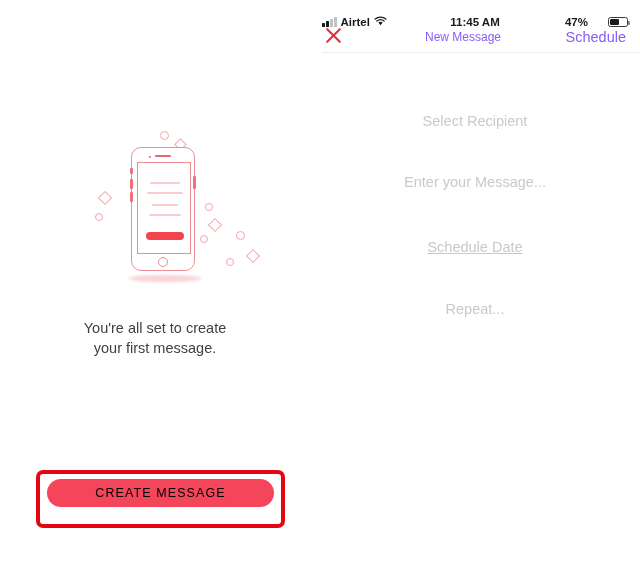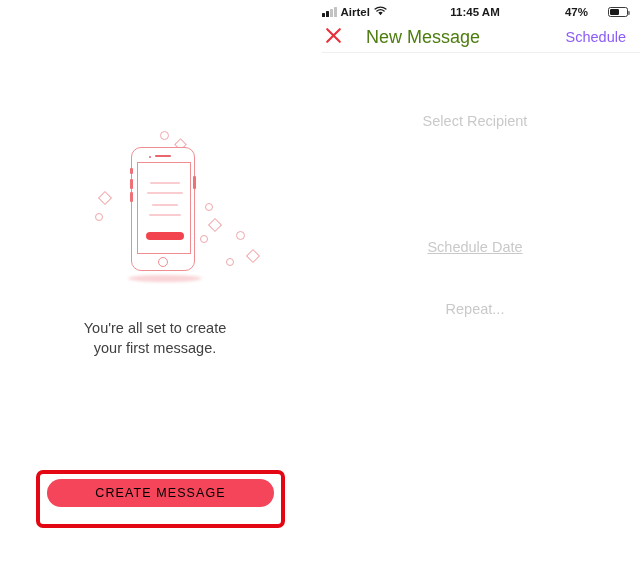--- a/index.html
+++ b/index.html
@@ -199,22 +199,22 @@
     flex: none;
   }
 
   .status-bar {
     position: absolute;
     left: 0;
     top: 0;
     width: 330px;
     height: 22px;
     display: flex;
-    align-items: flex-end;
-    padding: 4px 12px;
+    align-items: flex-start;
+    padding: 16px 12px;
     box-sizing: border-box;
     font-size: 11.5px;
     font-weight: bold;
     color: #1a1a1a;
   }
   .status-left {
     display: flex;
     align-items: center;
     gap: 4px;
     flex: 1;
@@ -296,22 +296,23 @@
     width: 42px;
     background: none;
     border: none;
     padding: 0;
     cursor: pointer;
     display: flex;
     align-items: center;
   }
   .nav-title {
     flex: 1;
-    font-size: 18px;
-    color: #4d7c0f;
+    text-align: center;
+    font-size: 12px;
+    color: #8b5cf6;
   }
   .nav-action {
     flex: none;
     width: 66px;
     text-align: right;
     font-size: 14.5px;
     color: #8b5cf6;
     background: none;
     border: none;
     padding: 0;
@@ -432,20 +433,21 @@
           </svg>
         </span>
       </button>
       <div class="nav-title">New Message</div>
       <button class="nav-action">Schedule</button>
     </div>
     <div class="nav-divider"></div>
 
     <button class="form-field f-recipient">Select Recipient</button>
 
+    <button class="form-field f-message">Enter your Message...</button>
 
     <button class="form-field f-date">Schedule Date</button>
 
     <button class="form-field f-repeat">Repeat...</button>
 
   </div>
 
 </div>
 
 </body></html>

